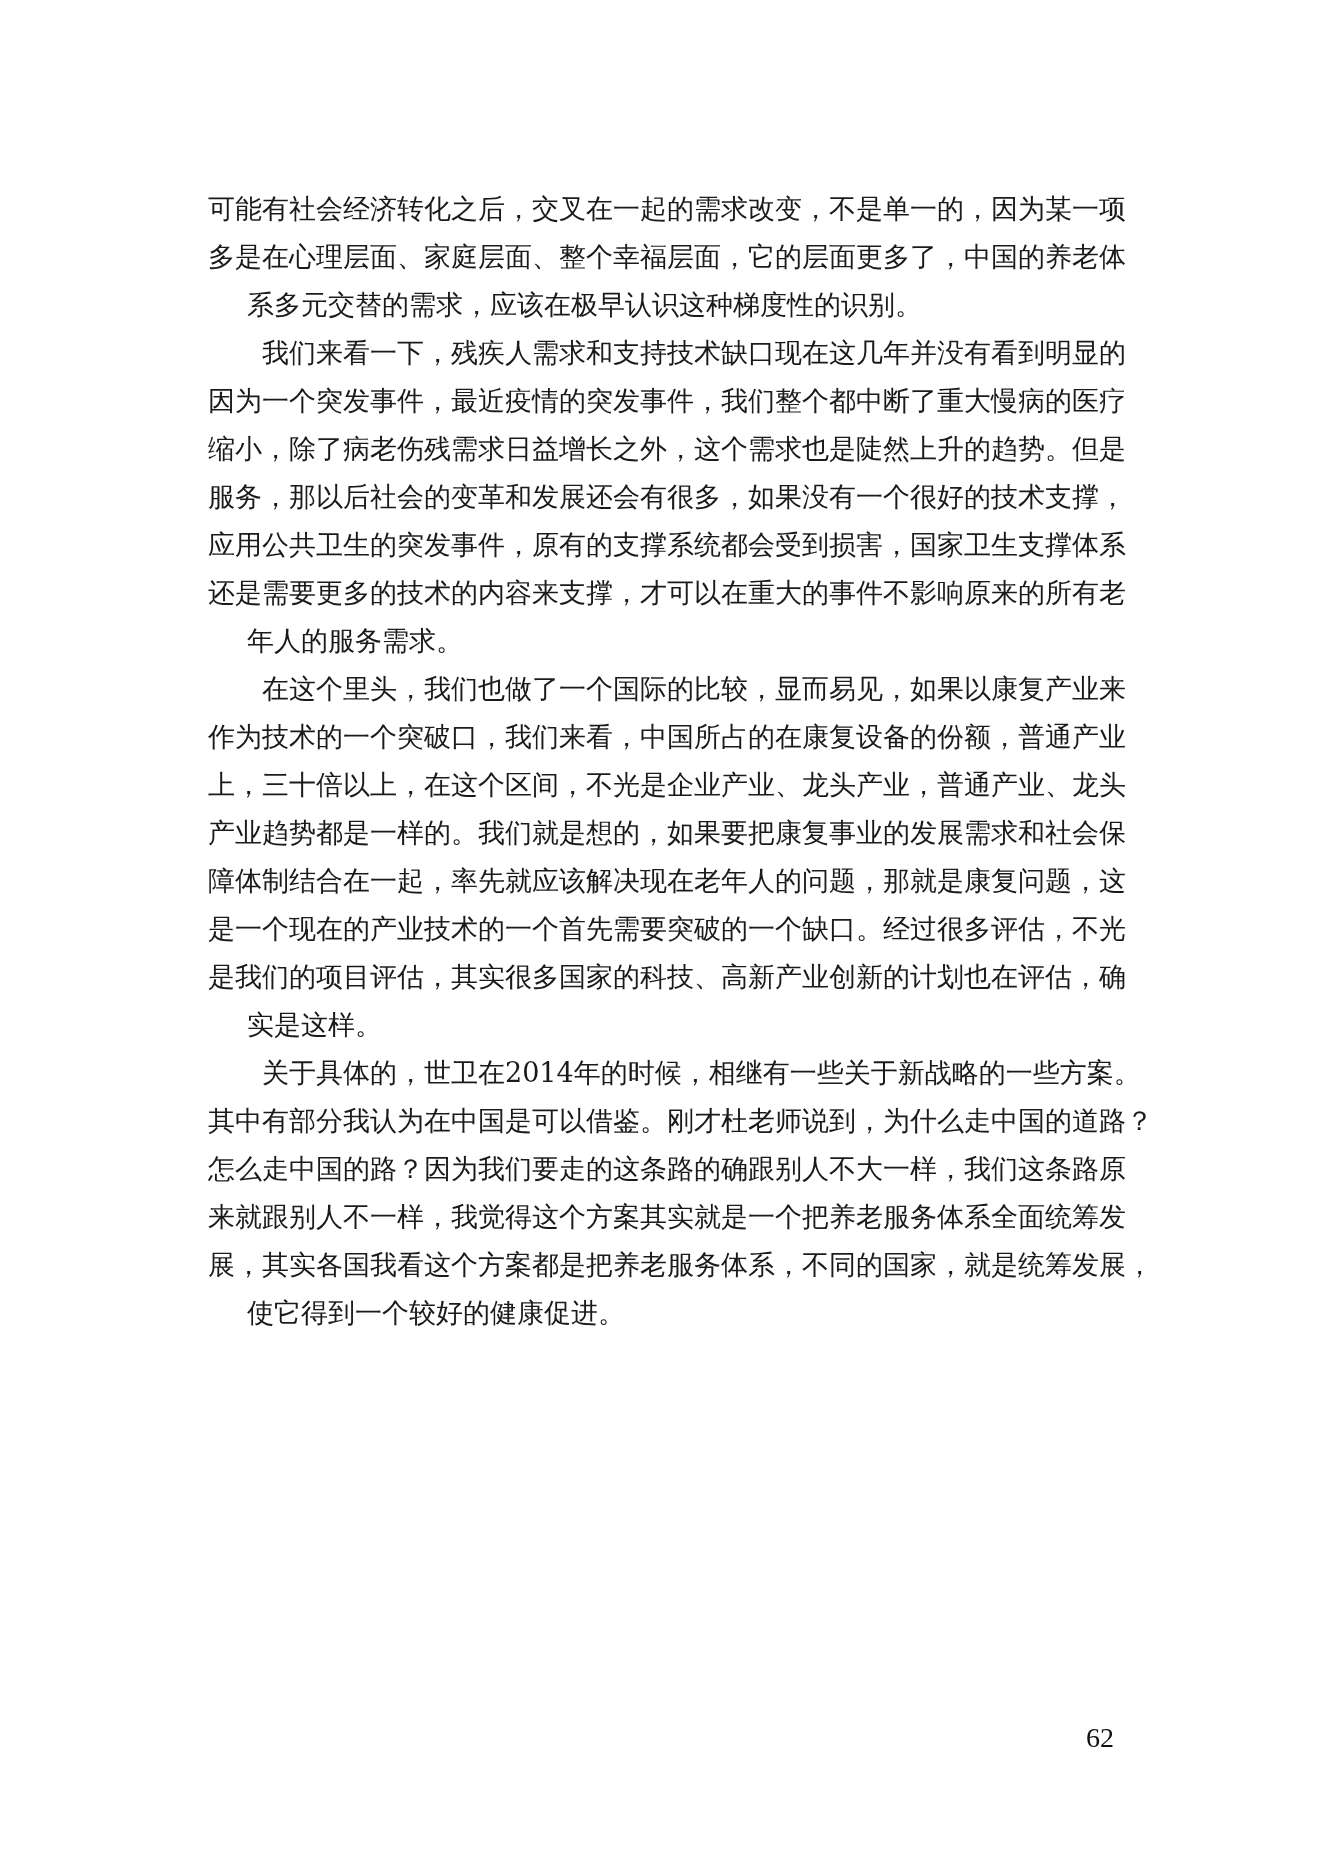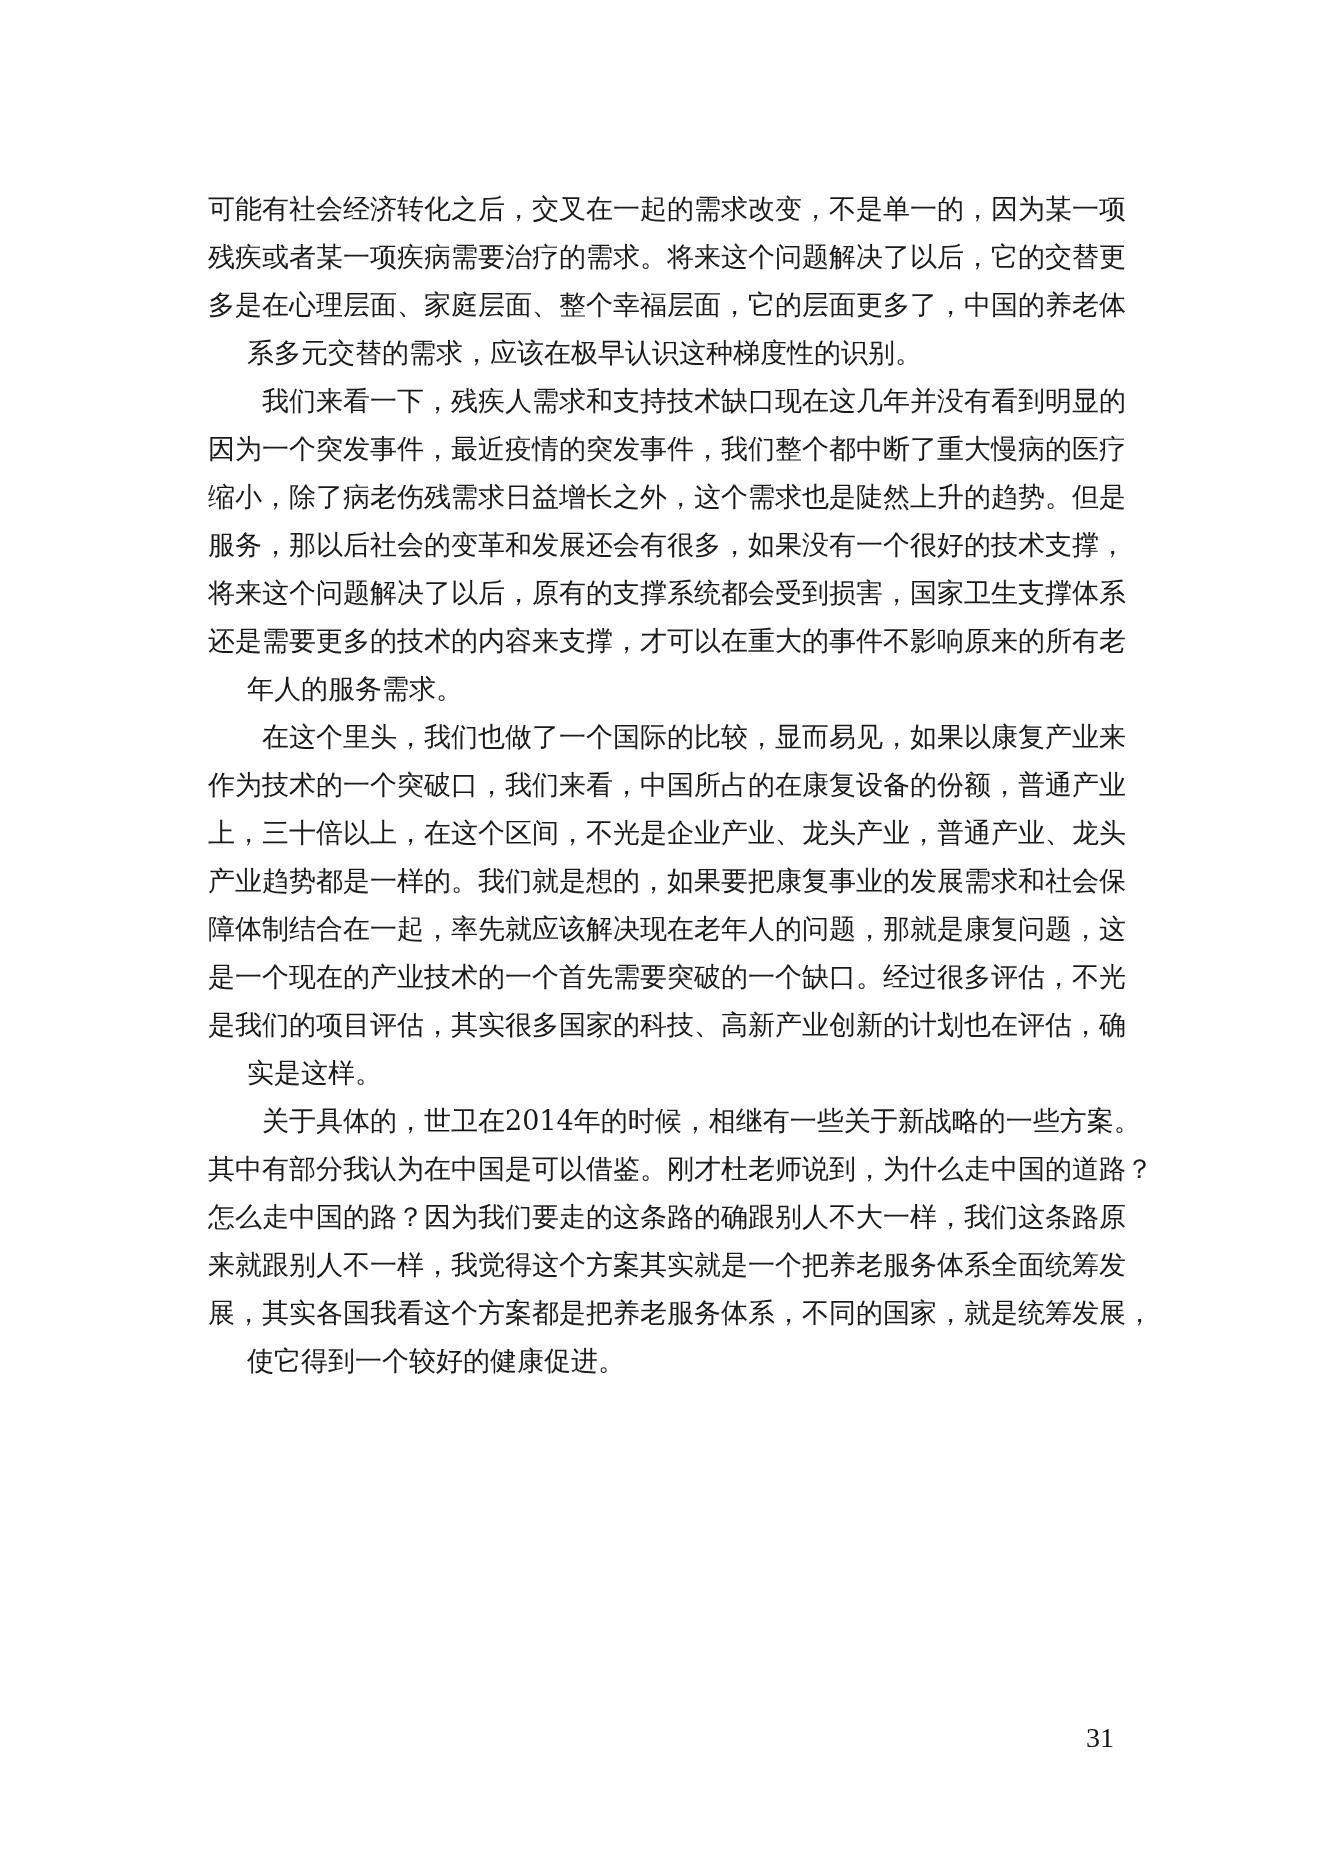--- a/index.html
+++ b/index.html
@@ -55,31 +55,30 @@
     }
   </style>
 </head>
 <body>
 
 <div class="page">
   <div class="body-text">
 
     <p style="margin:0">
       <span class="line">可能有社会经济转化之后，交叉在一起的需求改变，不是单一的，因为某一项</span>
-      <span class="line">残疾或者某一项疾病需要治疗的需求。将来这个问题解决了以后，它的交替更</span>
       <span class="line">多是在心理层面、家庭层面、整个幸福层面，它的层面更多了，中国的养老体</span>
       <span class="line last">系多元交替的需求，应该在极早认识这种梯度性的识别。</span>
     </p>
 
     <p style="margin:0">
       <span class="line indent">我们来看一下，残疾人需求和支持技术缺口现在这几年并没有看到明显的</span>
       <span class="line">因为一个突发事件，最近疫情的突发事件，我们整个都中断了重大慢病的医疗</span>
       <span class="line">缩小，除了病老伤残需求日益增长之外，这个需求也是陡然上升的趋势。但是</span>
       <span class="line">服务，那以后社会的变革和发展还会有很多，如果没有一个很好的技术支撑，</span>
-      <span class="line">将来这个问题解决了以后，原有的支撑系统都会受到损害，国家卫生支撑体系</span>
+      <span class="line">应用公共卫生的突发事件，原有的支撑系统都会受到损害，国家卫生支撑体系</span>
       <span class="line">还是需要更多的技术的内容来支撑，才可以在重大的事件不影响原来的所有老</span>
       <span class="line last">年人的服务需求。</span>
     </p>
 
     <p style="margin:0">
       <span class="line indent">在这个里头，我们也做了一个国际的比较，显而易见，如果以康复产业来</span>
       <span class="line">作为技术的一个突破口，我们来看，中国所占的在康复设备的份额，普通产业</span>
       <span class="line">上，三十倍以上，在这个区间，不光是企业产业、龙头产业，普通产业、龙头</span>
       <span class="line">产业趋势都是一样的。我们就是想的，如果要把康复事业的发展需求和社会保</span>
       <span class="line">障体制结合在一起，率先就应该解决现在老年人的问题，那就是康复问题，这</span>
@@ -93,14 +92,14 @@
       <span class="line indent">关于具体的，世卫在2014年的时候，相继有一些关于新战略的一些方案。</span>
       <span class="line">其中有部分我认为在中国是可以借鉴。刚才杜老师说到，为什么走中国的道路？</span>
       <span class="line">怎么走中国的路？因为我们要走的这条路的确跟别人不大一样，我们这条路原</span>
       <span class="line">来就跟别人不一样，我觉得这个方案其实就是一个把养老服务体系全面统筹发</span>
       <span class="line">展，其实各国我看这个方案都是把养老服务体系，不同的国家，就是统筹发展，</span>
       <span class="line last">使它得到一个较好的健康促进。</span>
     </p>
 
   </div>
 
-  <div class="page-number">31</div>
+  <div class="page-number">62</div>
 </div>
 
 </body></html>

